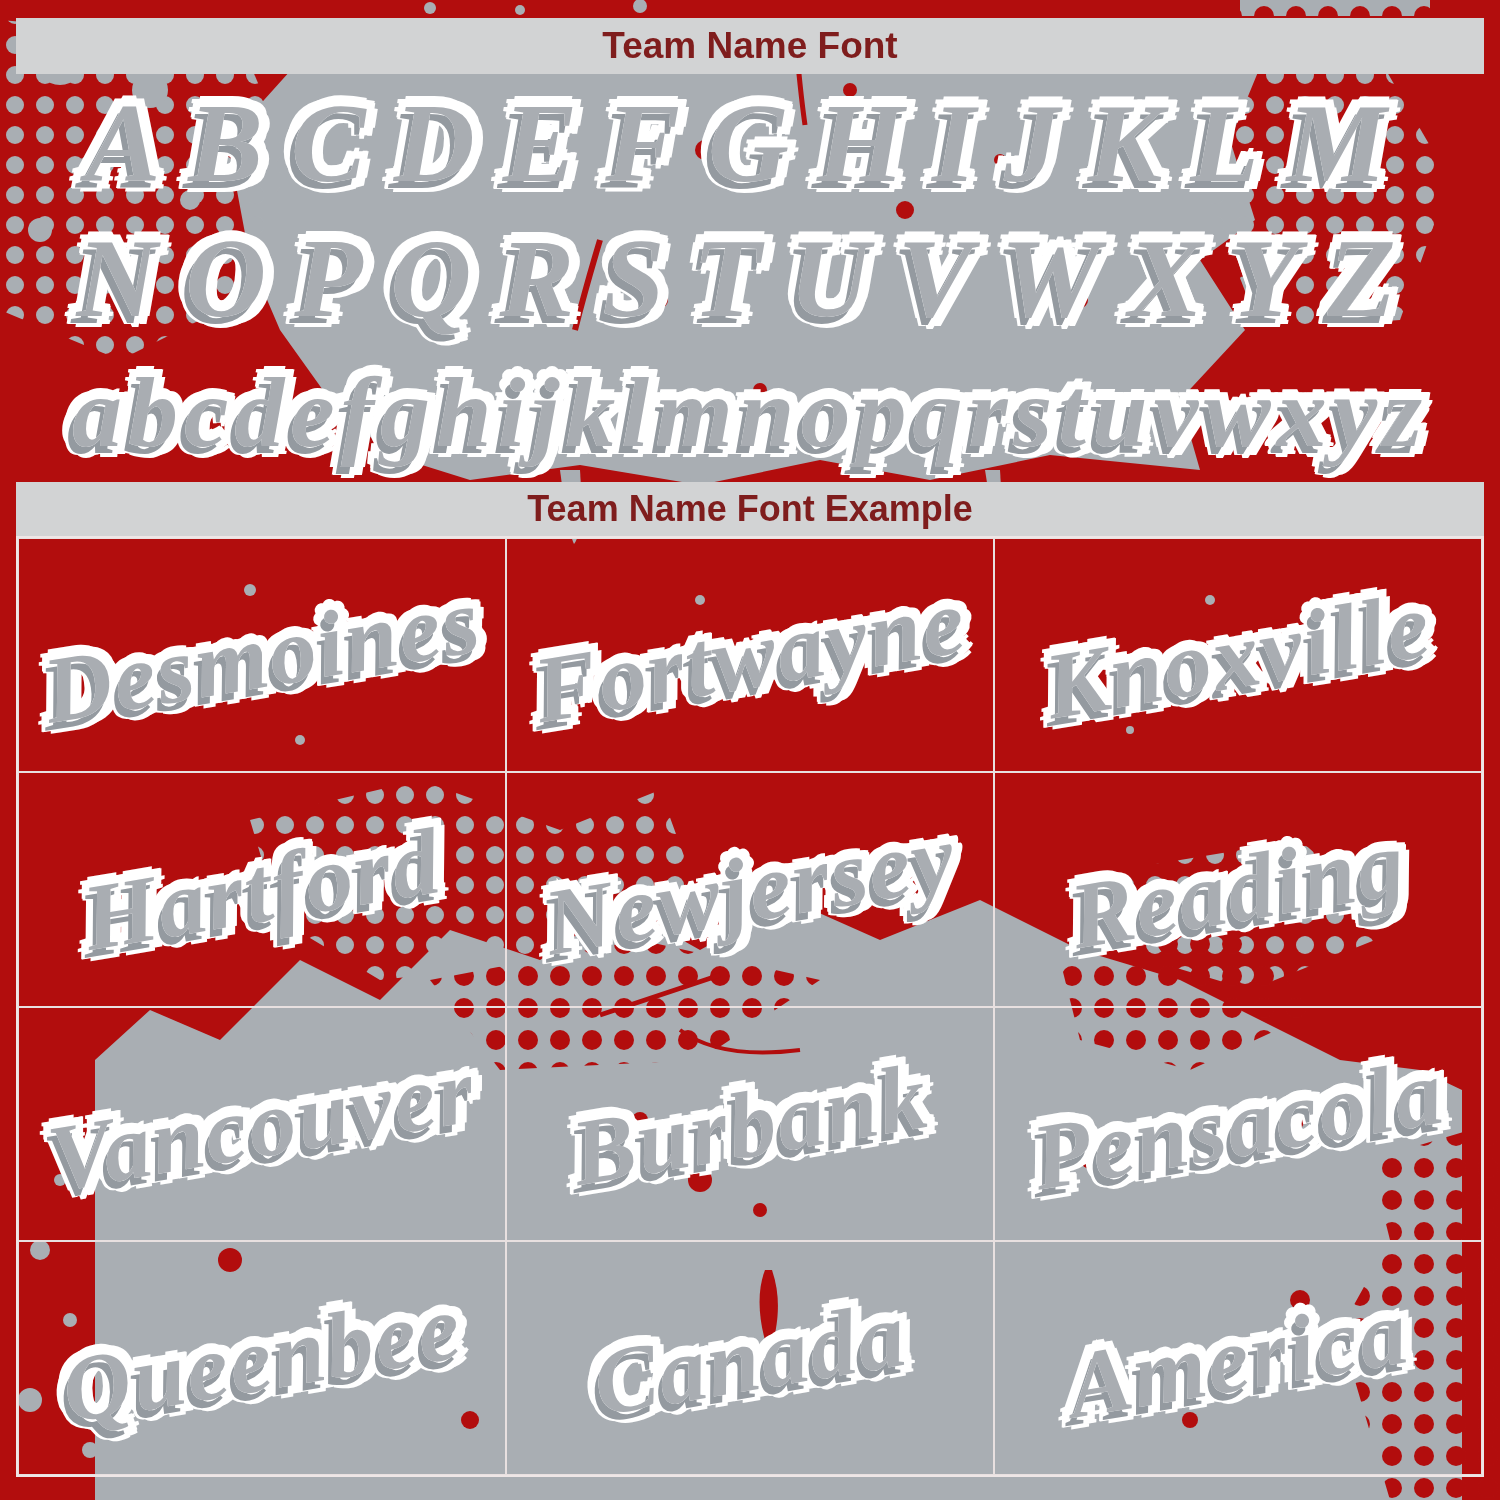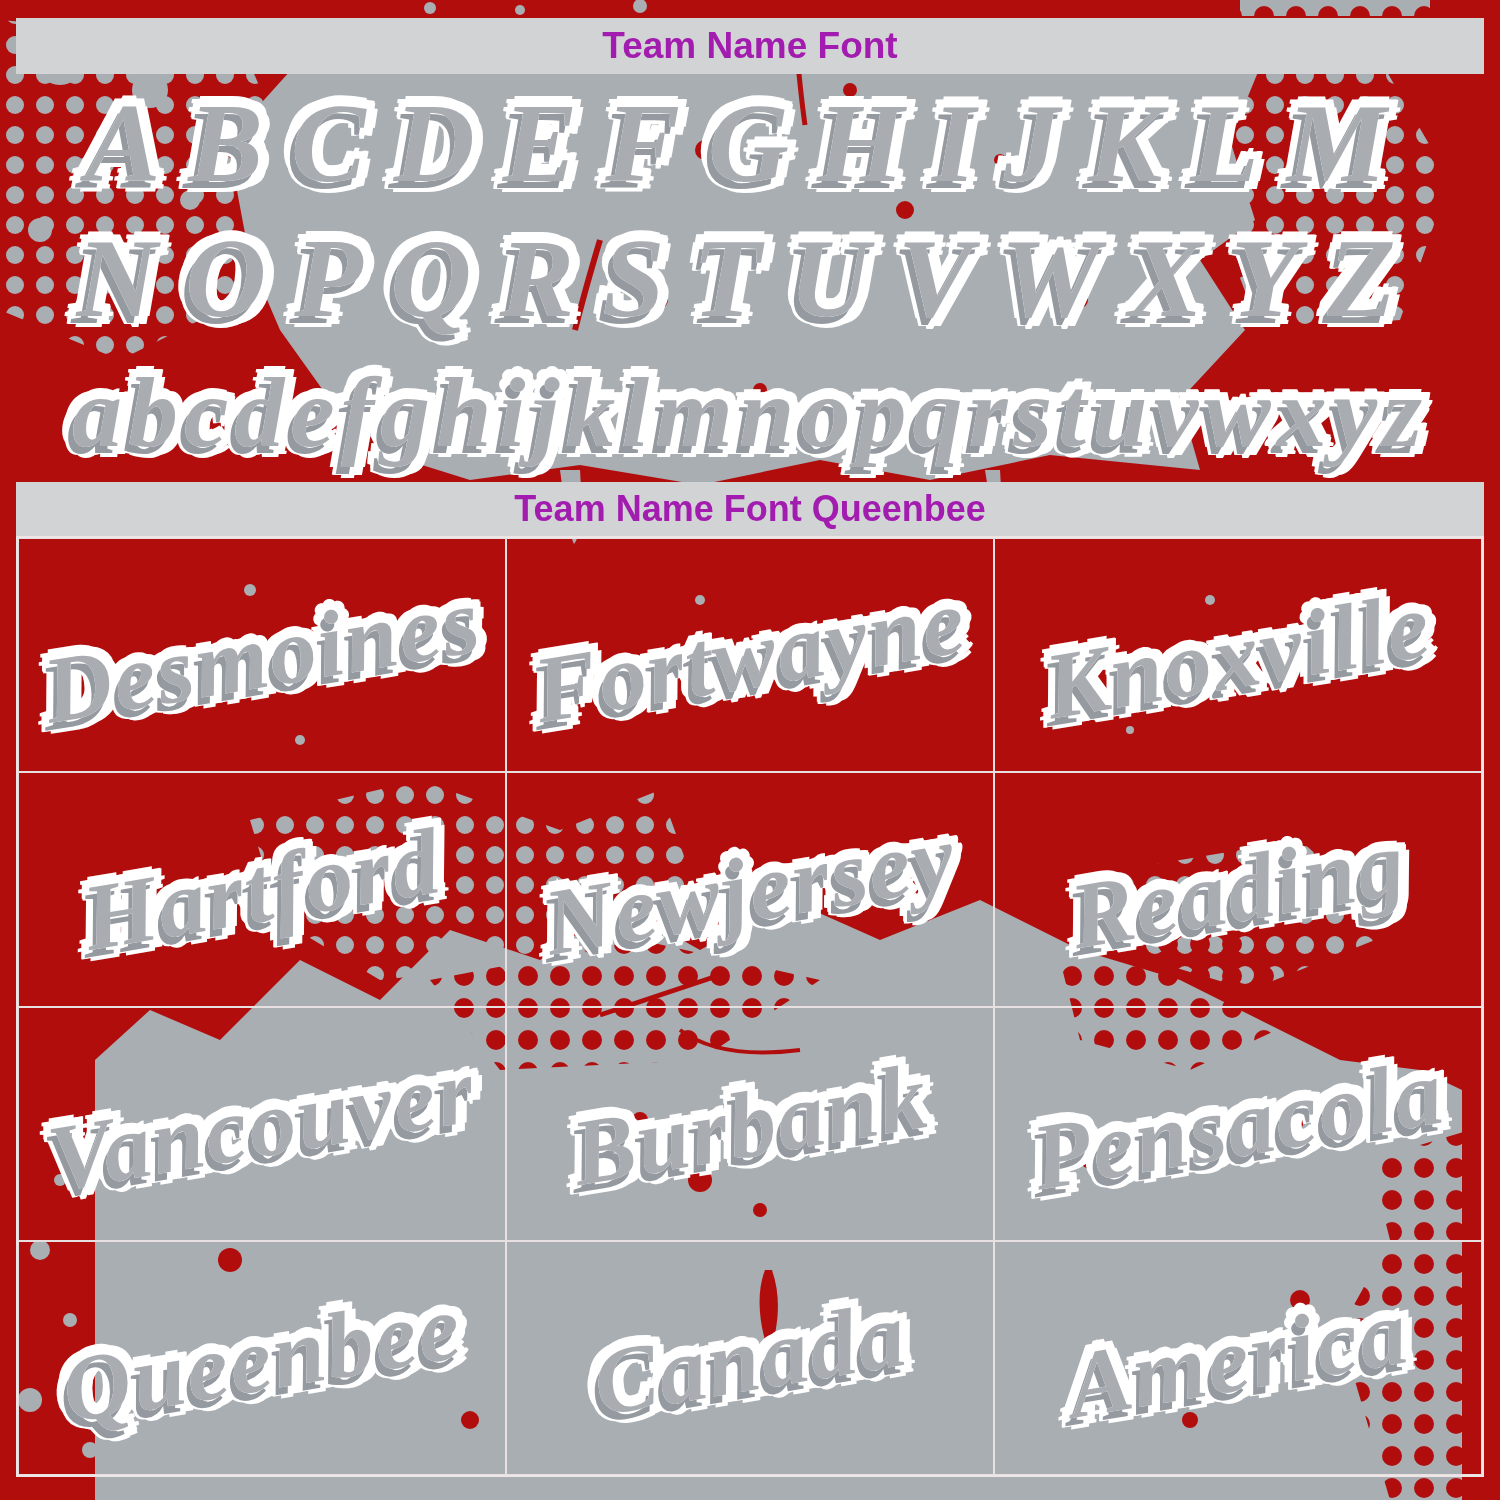--- a/index.html
+++ b/index.html
@@ -4,21 +4,21 @@
 <style>
   html,body{margin:0;padding:0;background:#444;}
   .canvas{position:relative;width:1500px;height:1500px;overflow:hidden;
           font-family:"Liberation Serif",serif;}
   .bg{position:absolute;left:0;top:0;width:1500px;height:1500px;display:block;}
 
   
   .bar{position:absolute;left:16px;right:16px;background:#d2d3d4;
        display:flex;align-items:center;justify-content:center;
        font-family:"Liberation Sans",sans-serif;font-weight:bold;
-       color:#a21caf;z-index:4;}
+       color:#7f1d1d;z-index:4;}
   .bar1{top:18px;height:56px;font-size:37px;}
   .bar2{top:482px;height:54px;font-size:36px;}
 
   
   .script{position:relative;display:flex;align-items:center;justify-content:center;}
   .script span{position:absolute;white-space:nowrap;font-style:italic;font-weight:bold;line-height:1;}
   .script .outline{color:#ffffff;-webkit-text-stroke:15px #ffffff;paint-order:stroke fill;
     text-shadow:
       -5px 7px 0 #949aa0,
       0 11px 0 #fff, 8px 8px 0 #fff, 11px 0 0 #fff, 8px -8px 0 #fff,
@@ -155,21 +155,21 @@
       <span class="outline">NOPQRSTUVWXYZ</span>
       <span class="fill">NOPQRSTUVWXYZ</span>
     </div>
     <div class="script row-lower">
       <span class="outline">abcdefghijklmnopqrstuvwxyz</span>
       <span class="fill">abcdefghijklmnopqrstuvwxyz</span>
     </div>
   </div>
 
   <div class="bar bar2">
-    <span>Team Name Font Queenbee</span>
+    <span>Team Name Font Example</span>
   </div>
 
   <div class="grid">
     <div class="cell">
       <div class="script">
         <span class="outline">Desmoines</span>
         <span class="fill">Desmoines</span>
       </div>
     </div>
     <div class="cell">

